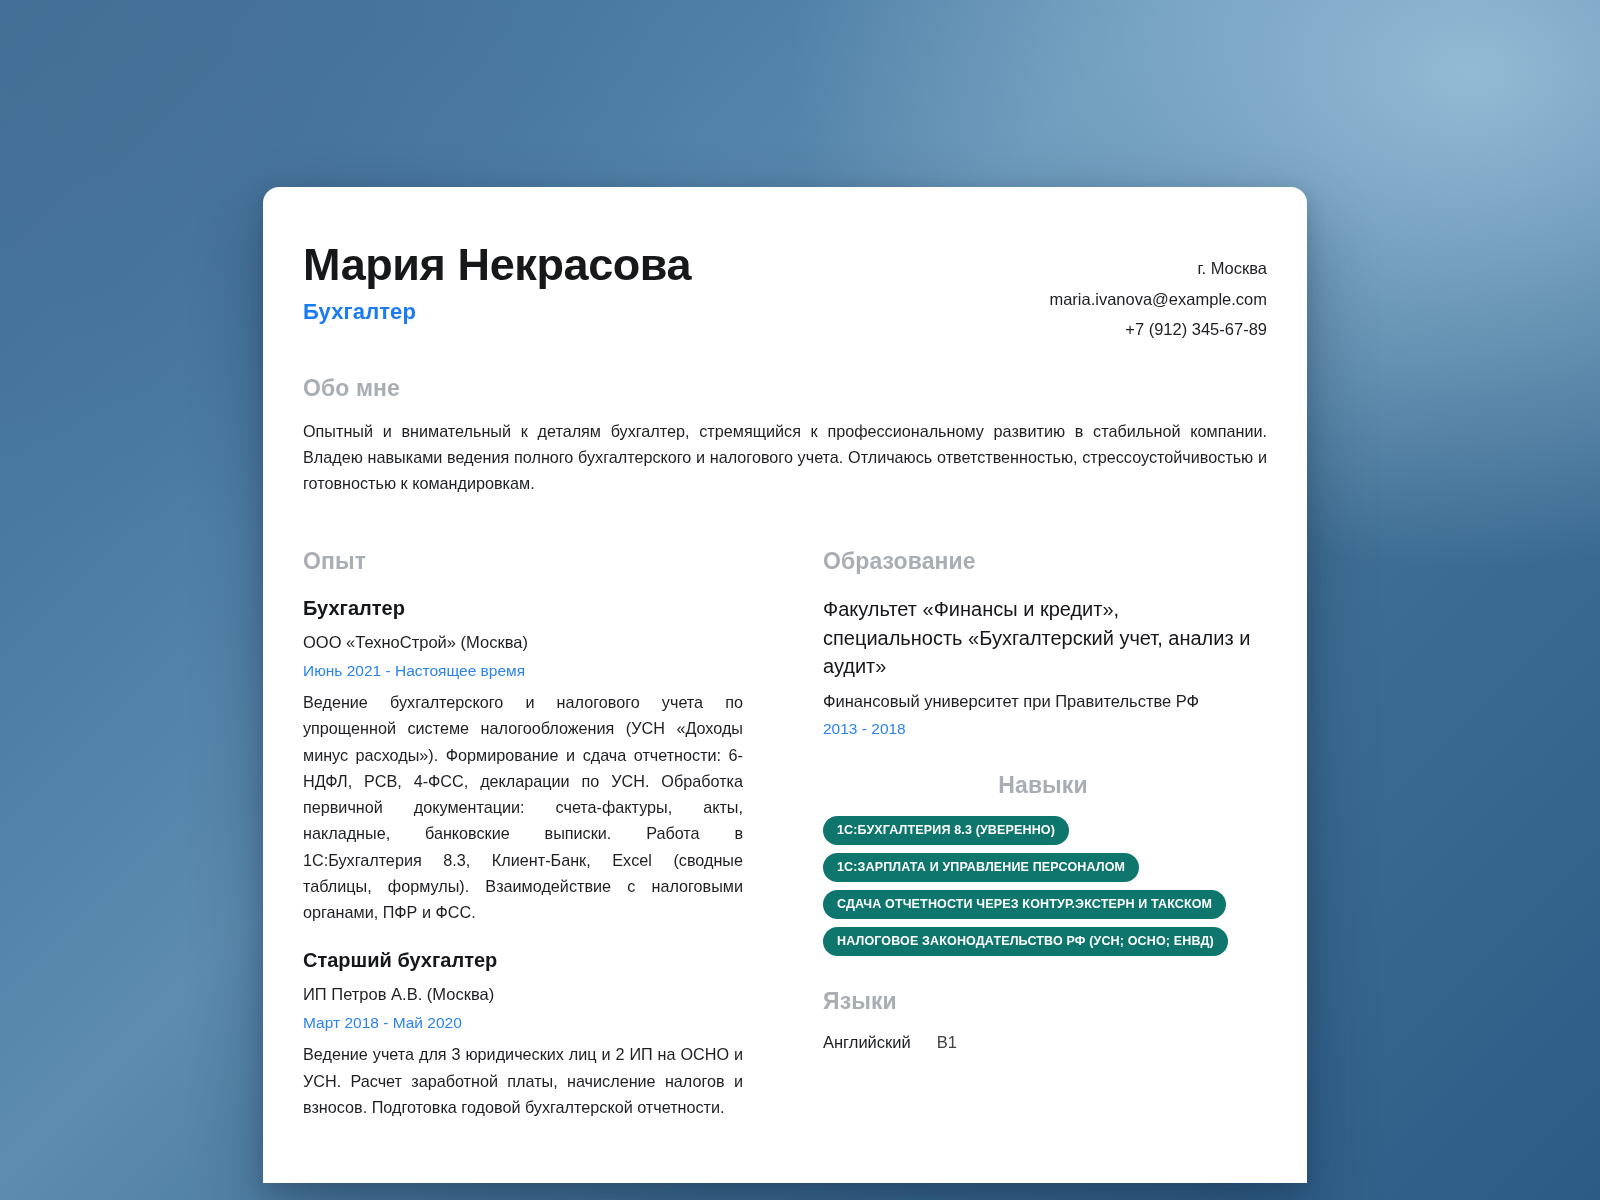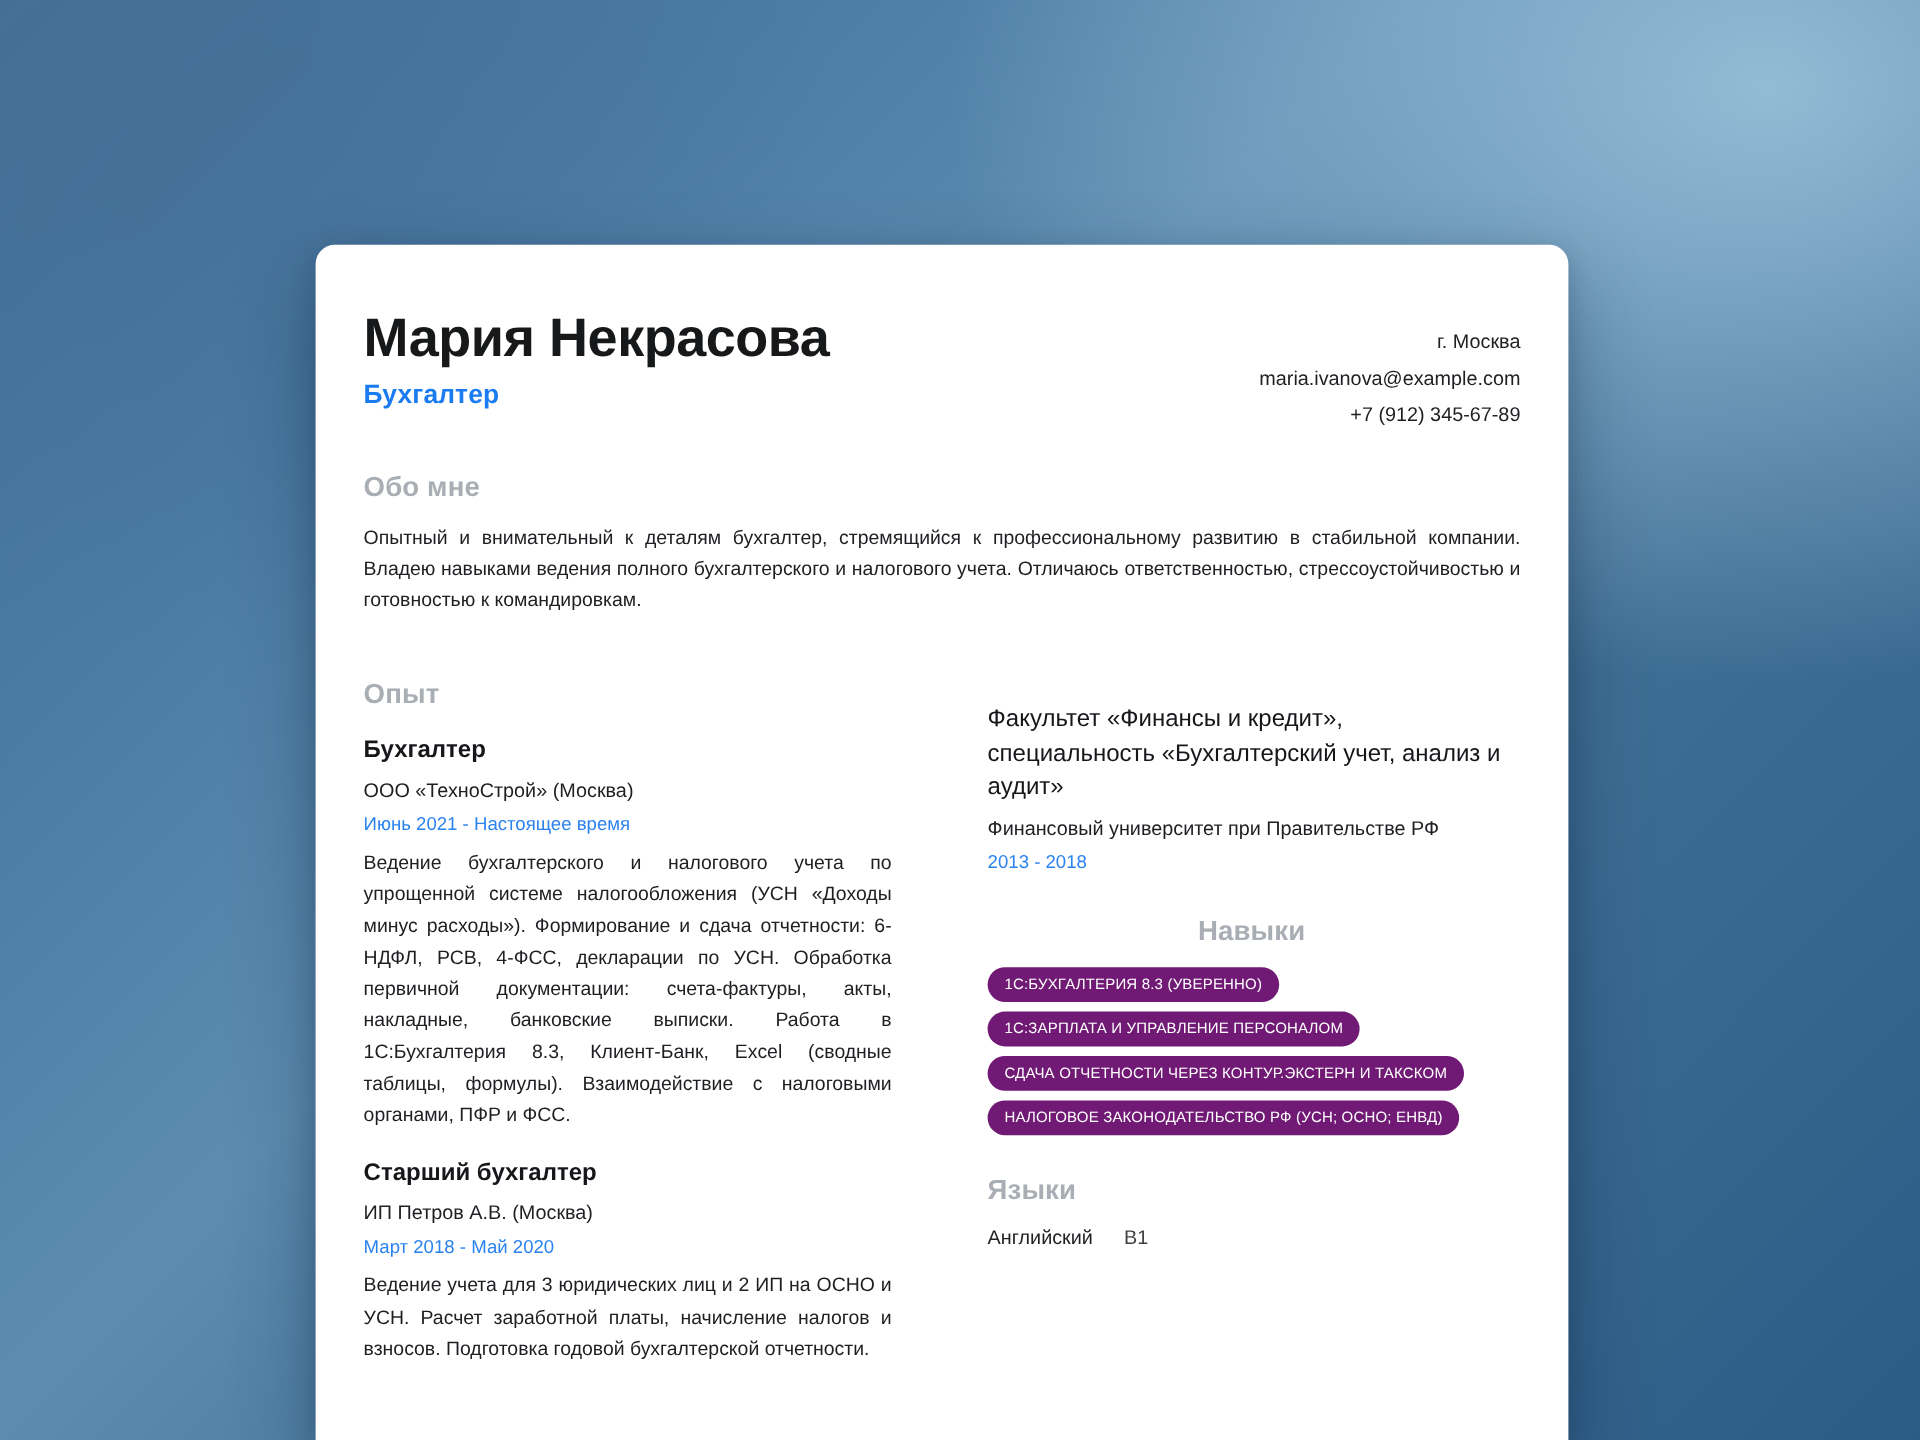--- a/index.html
+++ b/index.html
@@ -16,21 +16,21 @@
       radial-gradient(ellipse 1100px 800px at 92% 6%, rgba(150,190,216,0.95) 0%, rgba(150,190,216,0.0) 62%),
       radial-gradient(ellipse 900px 700px at 4% 4%, rgba(70,112,150,0.85) 0%, rgba(70,112,150,0.0) 70%),
       linear-gradient(135deg, #3f6e96 0%, #4b7ba3 22%, #5d8cb0 42%, #3f6e94 68%, #2c5b86 100%);
     position: relative;
   }
 
   
   .card {
     position: absolute;
     left: 263px;
-    top: 204px;
+    top: 187px;
     width: 1044px;
     height: 996px;
     background: #ffffff;
     border-top-left-radius: 16px;
     border-top-right-radius: 16px;
     box-shadow: 0 30px 70px rgba(10,30,55,0.33), 0 6px 20px rgba(10,30,55,0.18);
     padding: 42px 40px 0 40px;
     overflow: hidden;
   }
 
@@ -156,24 +156,24 @@
 
   .skill-list {
     display: flex;
     flex-direction: column;
     align-items: flex-start;
     gap: 8px;
     margin-top: 17px;
   }
 
   .skill-tag {
-    background: #701a75;
+    background: #0f766e;
     color: #ffffff;
     font-size: 12.5px;
-    font-weight: normal;
+    font-weight: bold;
     letter-spacing: 0.15px;
     text-transform: uppercase;
     padding: 7px 14px 8px 14px;
     border-radius: 16px;
     white-space: nowrap;
   }
 
   
   .lang-block { margin-top: 32px; }
 
@@ -229,20 +229,21 @@
         <div class="entry-role">Старший бухгалтер</div>
         <div class="entry-org">ИП Петров А.В. (Москва)</div>
         <div class="entry-period">Март 2018 - Май 2020</div>
         <div class="body-text entry-desc">Ведение учета для 3 юридических лиц и 2 ИП на ОСНО и УСН. Расчет заработной платы, начисление налогов и взносов. Подготовка годовой бухгалтерской отчетности.</div>
       </div>
     </div>
 
     <div class="col-right">
 
       <div>
+        <div class="section-title">Образование</div>
         <div>
           <div class="edu-degree">Факультет «Финансы и кредит», специальность «Бухгалтерский учет, анализ и аудит»</div>
           <div class="edu-school">Финансовый университет при Правительстве РФ</div>
           <div class="edu-period">2013 - 2018</div>
         </div>
       </div>
 
       <div class="skills-block">
         <div class="section-title">Навыки</div>
         <div class="skill-list">

